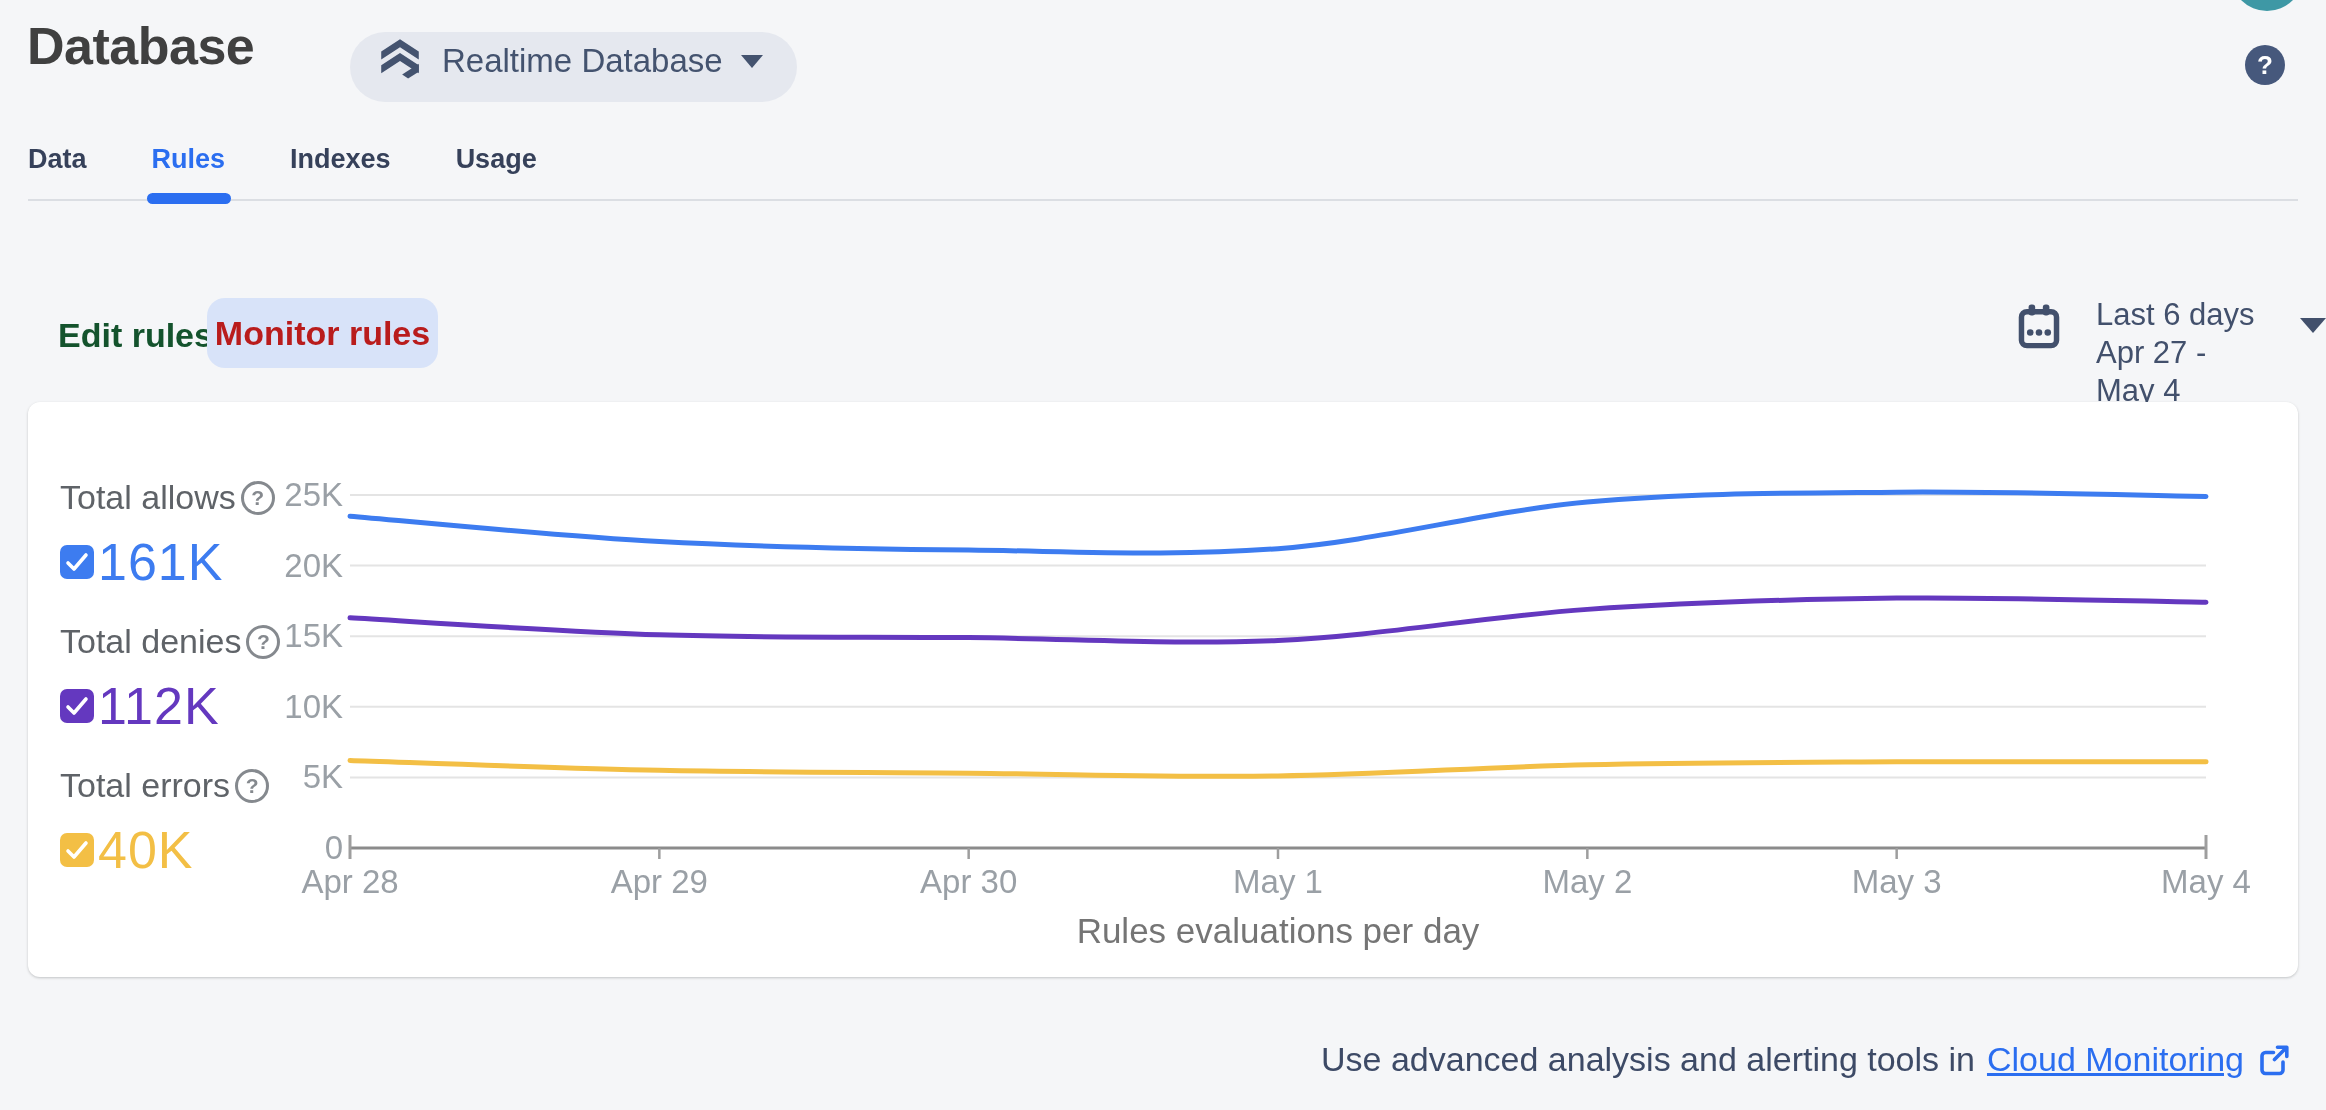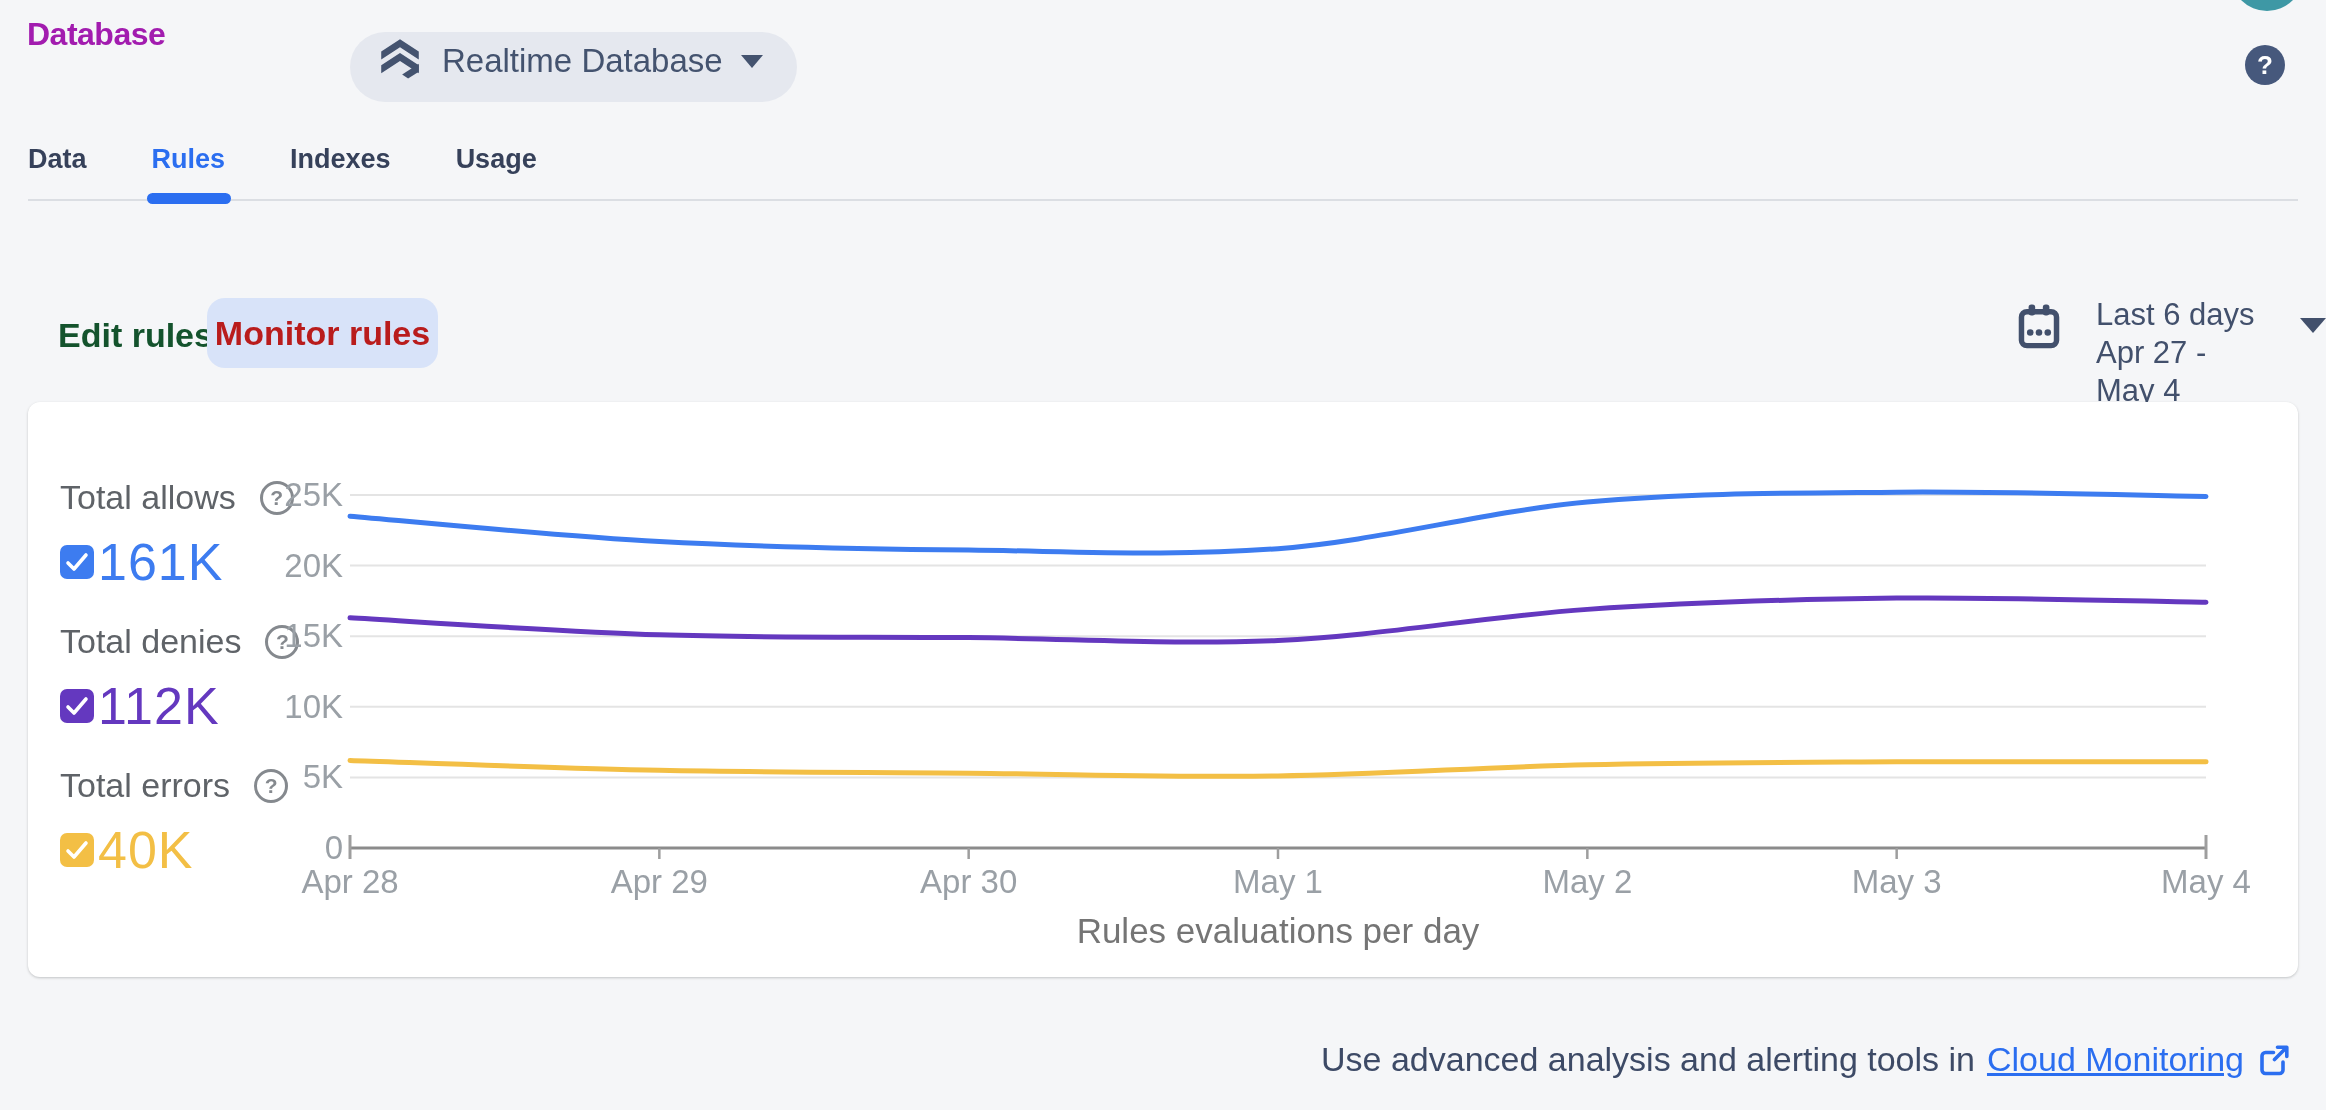--- a/index.html
+++ b/index.html
@@ -6,22 +6,22 @@
   html,body { width:2326px; height:1110px; overflow:hidden; }
   body {
     position:relative;
     background:#F5F6F8;
     font-family:"Liberation Sans", sans-serif;
     color:#36415A;
   }
   
   .page-title {
     position:absolute; left:27px; top:16px;
-    font-size:32px; font-weight:700; letter-spacing:-0.5px;
-    color:#a21caf;
+    font-size:52px; font-weight:700; letter-spacing:-0.5px;
+    color:#404040;
   }
   .db-chip {
     position:absolute; left:350px; top:32px; height:70px;
     display:flex; align-items:center; gap:16px;
     padding:0 34px 12px 24px;
     background:#E5E8EF; border-radius:35px; cursor:pointer;
   }
   .db-chip .chip-label { font-size:33px; color:#44536F; }
   .chip-caret {
     width:0; height:0; margin-left:2px;
@@ -74,21 +74,21 @@
   
   .card {
     position:absolute; left:28px; top:402px; width:2270px; height:575px;
     background:#FFFFFF; border-radius:12px;
     box-shadow:0 1px 3px rgba(60,64,67,.18), 0 1px 2px rgba(60,64,67,.1);
   }
   .legend-entry { position:absolute; left:32px; width:280px; }
   .legend-entry:nth-of-type(1) { top:76px; }
   .legend-entry:nth-of-type(2) { top:220px; }
   .legend-entry:nth-of-type(3) { top:364px; }
-  .legend-label-row { display:flex; align-items:center; gap:24px; }
+  .legend-label-row { display:flex; align-items:center; gap:5px; }
   .legend-label { font-size:34px; color:#5F6368; white-space:nowrap; }
   .help-icon {
     width:34px; height:34px; border-radius:50%;
     border:3px solid #85898E; color:#85898E;
     display:flex; align-items:center; justify-content:center;
     font-size:21px; font-weight:700; cursor:pointer; flex:none;
   }
   .legend-value-row { display:flex; align-items:center; gap:4px; margin-top:15px; }
   .checkbox {
     width:34px; height:34px; border-radius:7px; flex:none; cursor:pointer;

